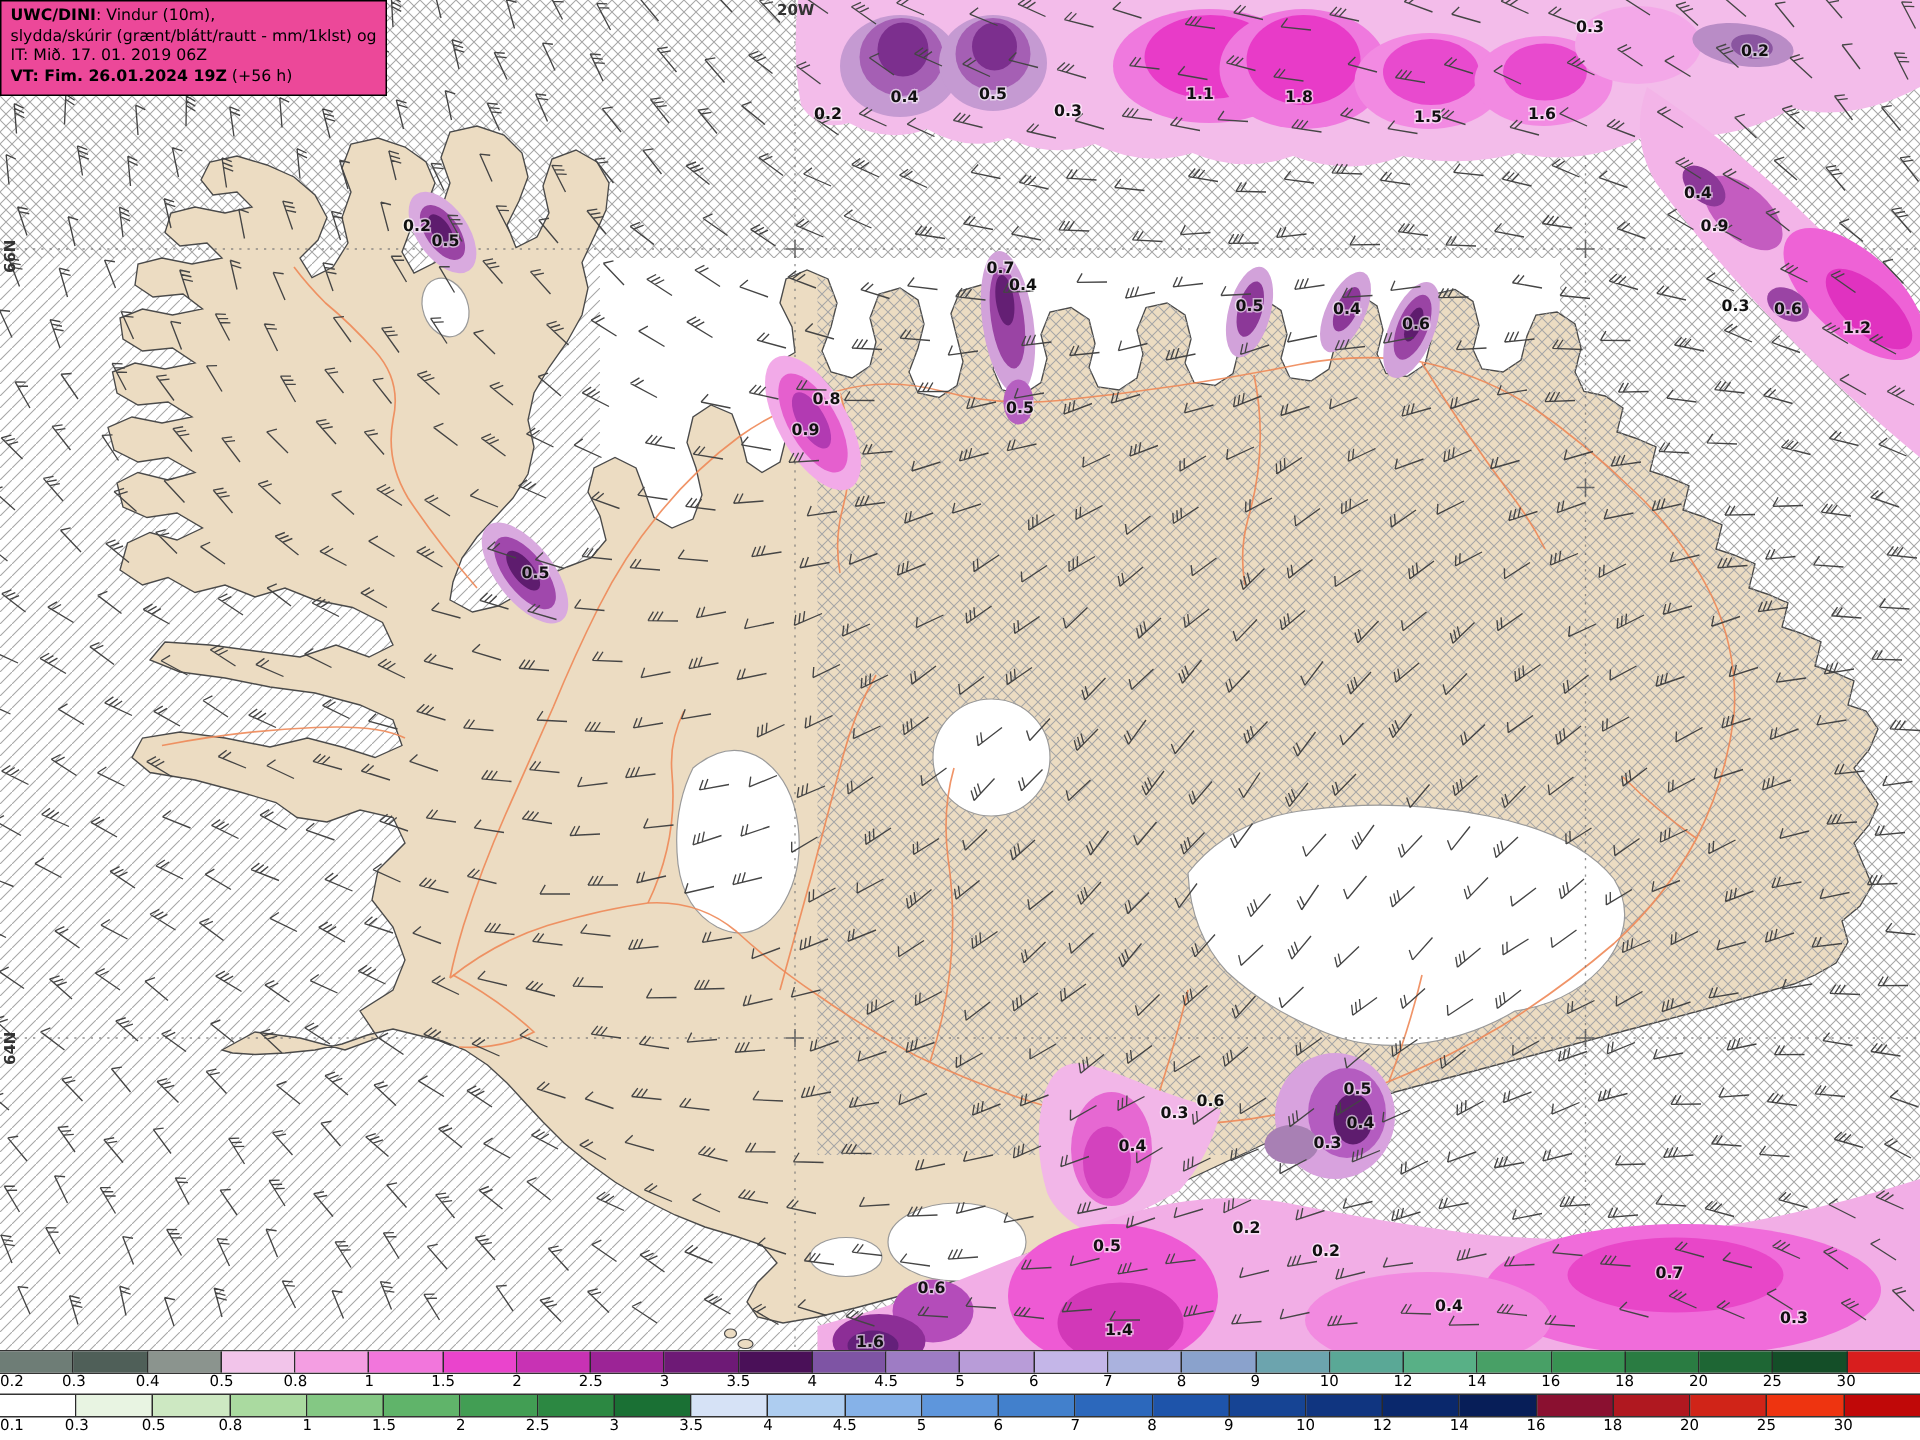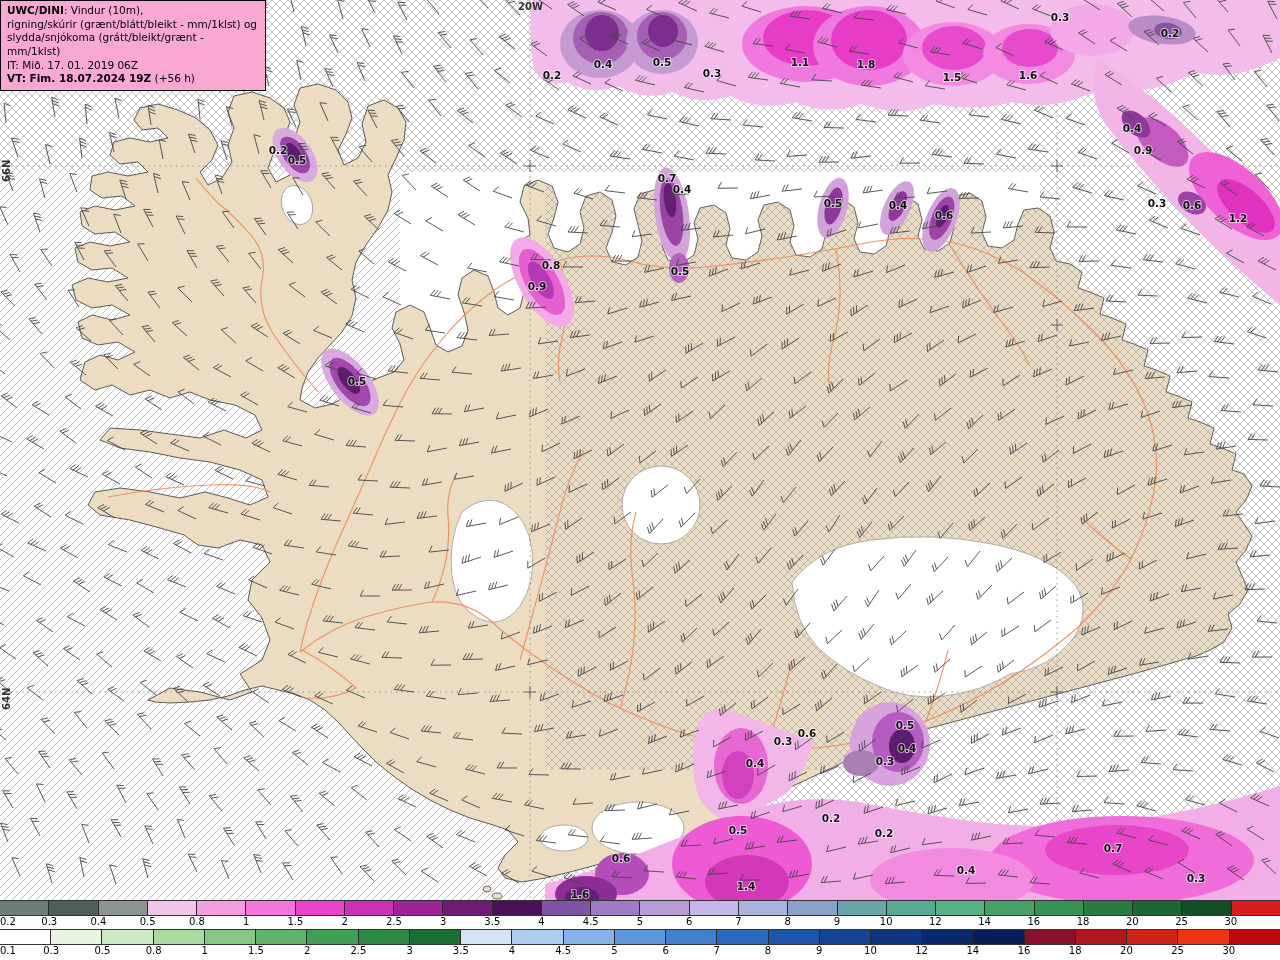--- a/index.html
+++ b/index.html
@@ -8,21 +8,21 @@
   svg{display:block;}
   .land{fill:var(--land,#ecdcc2);stroke:#4a4a4a;stroke-width:0.9;}
   .isle{fill:var(--land,#ecdcc2);stroke:#4a4a4a;stroke-width:0.8;}
   #roads path{fill:none;stroke:var(--road,#ee8858);stroke-width:1.1;opacity:.9;}
   #glaciers *{fill:var(--glacier,#ffffff);stroke:#9a9a9a;stroke-width:0.8;}
   .grat{stroke:#777;stroke-width:0.9;stroke-dasharray:1.5 4;opacity:.8;}
   .gratplus{stroke:#666;stroke-width:1;}
   .plabel{font:700 10.5px "DejaVu Sans",sans-serif;fill:#111;text-anchor:middle;
           paint-order:stroke;stroke:rgba(255,255,255,.6);stroke-width:2px;}
   .latlabel{font:700 10px "DejaVu Sans",sans-serif;fill:#333;}
-  .header-box{position:absolute;top:0;left:0;background:#f9a8d4;border:1px solid #000;
+  .header-box{position:absolute;top:0;left:0;background:#ec4899;border:1px solid #000;
               padding:3px 6px 4px;font-size:10.5px;line-height:1.3;color:#000;max-width:252px;}
   .legend{width:1280px;height:60px;background:#fff;}
   .bar{display:flex;width:1280px;height:16px;border-top:1px solid #333;border-bottom:1px solid #333;box-sizing:border-box;}
   .bar .cell{flex:1;border-right:1px solid #2a2a2a;}
   .bar .cell:last-child{border-right:none;}
   .bar-labels{position:relative;width:1280px;height:13px;font-size:10px;color:#000;}
   .bar-labels span{position:absolute;top:0;white-space:nowrap;}
 </style>
 </head>
 <body>
@@ -218,24 +218,23 @@
           <text x="1196" y="882" class="plabel">0.3</text>
         </g>
 
       <text class="latlabel" transform="translate(10,182) rotate(-90)">66N</text>
       <text class="latlabel" transform="translate(10,710) rotate(-90)">64N</text>
       <text class="latlabel" x="518" y="10">20W</text>
     </svg>
 
     <div class="header-box">
       <div><b>UWC/DINI</b><span>: Vindur (10m),</span></div>
-      <div>rigning/skúrir (grænt/blátt/bleikt - mm/1klst) og</div>
-      <div>slydda/snjókoma (grátt/bleikt/grænt - mm/1klst)</div>
+      <div>slydda/skúrir (grænt/blátt/rautt - mm/1klst) og</div>
       <div>IT: Mið. 17. 01. 2019 06Z</div>
-      <div><b>VT: Fim. 18.07.2024 19Z</b><span> (+56 h)</span></div>
+      <div><b>VT: Fim. 26.01.2024 19Z</b><span> (+56 h)</span></div>
     </div>
   </div>
 
   <div class="legend">
     <div id="bar-top" class="bar">
         <div class="cell" style="background: rgb(110, 125, 118);"></div>
         <div class="cell" style="background: rgb(79, 95, 88);"></div>
         <div class="cell" style="background: rgb(139, 148, 142);"></div>
         <div class="cell" style="background: rgb(242, 196, 234);"></div>
         <div class="cell" style="background: rgb(244, 158, 226);"></div>

